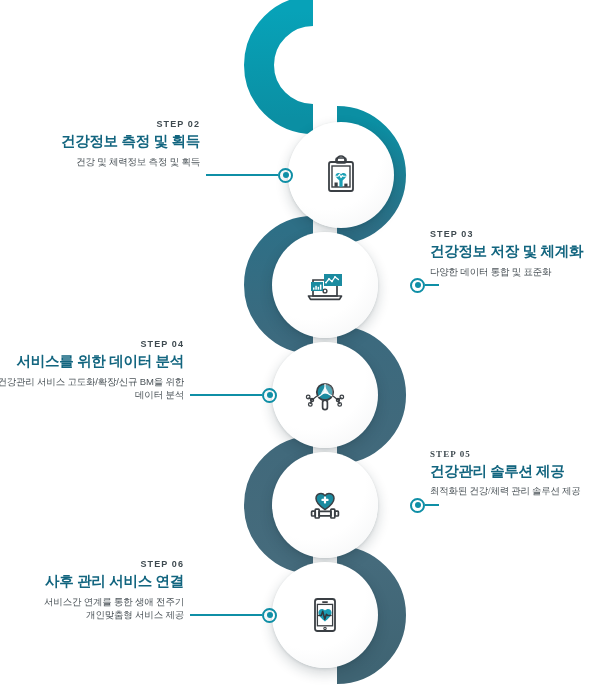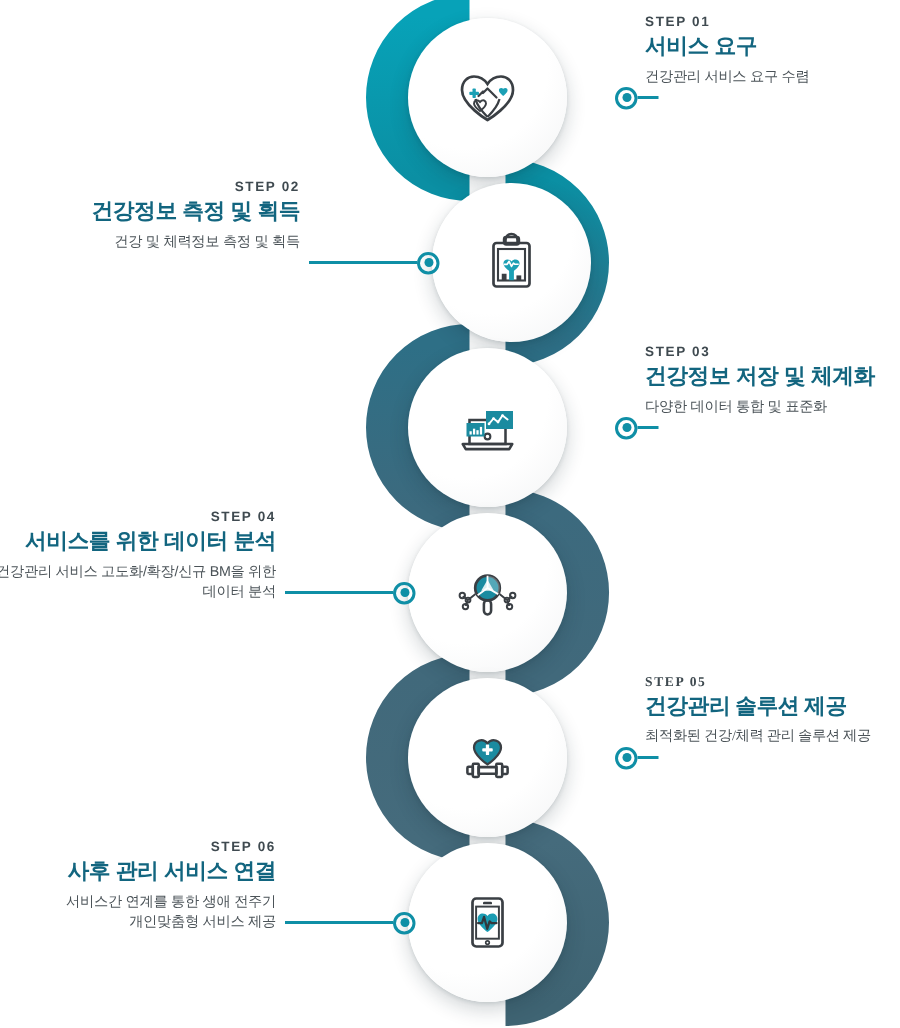--- a/index.html
+++ b/index.html
@@ -100,46 +100,20 @@
       <path d="M 313 231 A 54 54 0 1 0 313 339" stroke="url(#gArc3)"></path>
 
       <path d="M 337 341 A 54 54 0 1 1 337 449" stroke="url(#gArc4)"></path>
 
       <path d="M 313 451 A 54 54 0 1 0 313 559" stroke="url(#gArc5)"></path>
 
       <path d="M 337 561 A 54 54 0 1 1 337 669" stroke="url(#gArc6)"></path>
     </g>
   </svg>
 
-  <div class="step" style="top:10px;">
-    <div class="node">
-      <svg width="50" height="50" viewBox="0 0 50 50">
-        <path d="M25 40 C25 40 8 30 8 20 C8 14 12 11 16 11 C20 11 23 13 25 16 C27 13 30 11 34 11 C38 11 42 14 42 20 C42 30 25 40 25 40 Z" fill="none" stroke="#3a3f44" stroke-width="1.8"></path>
-        <path d="M25 38 C21 34 18 30 17 26 M25 38 C29 34 32 30 33 26" fill="none" stroke="#3a3f44" stroke-width="1.5"></path>
-        <path d="M19 24 l3 -3 M22 22 l3 -3 M25 19 l3 3 M28 22 l3 3" stroke="#3a3f44" stroke-width="1.5" fill="none" stroke-linecap="round"></path>
-        <path d="M20 28 C18 26 16 27 16 29 C16 31 20 34 20 34 C20 34 24 31 24 29 C24 27 22 26 20 28 Z" fill="none" stroke="#3a3f44" stroke-width="1.3"></path>
-        <g fill="#1ba0b5">
-          <rect x="15" y="19" width="2.2" height="6.4" rx="0.5"></rect>
-          <rect x="12.9" y="21.1" width="6.4" height="2.2" rx="0.5"></rect>
-          <path d="M35.5 19.2 C34.4 18.1 32.6 18.6 32.6 20.2 C32.6 21.8 35.5 24 35.5 24 C35.5 24 38.4 21.8 38.4 20.2 C38.4 18.6 36.6 18.1 35.5 19.2 Z"></path>
-        </g>
-      </svg>
-    </div>
-    <div class="conn right">
-      <span class="dot">
-          <i></i>
-        </span>
-      <span class="line" style="width:14px;"></span>
-    </div>
-    <div class="txt right">
-      <p class="steplabel">STEP 01</p>
-      <p class="title">서비스 요구</p>
-      <p class="desc">건강관리 서비스 요구 수렴</p>
-    </div>
-  </div>
 
   <div class="step" style="top:120px;margin-left:16px;">
     <div class="node">
       <svg width="50" height="50" viewBox="0 0 50 50">
         <rect x="13" y="12" width="24" height="29" rx="2" fill="none" stroke="#3a3f44" stroke-width="1.8"></rect>
         <rect x="16" y="16" width="18" height="21" fill="none" stroke="#3a3f44" stroke-width="1.4"></rect>
         <path d="M21 12 v-2 a4 4 0 0 1 8 0 v2" fill="none" stroke="#3a3f44" stroke-width="1.7"></path>
         <rect x="20" y="8" width="10" height="5" rx="1.5" fill="none" stroke="#3a3f44" stroke-width="1.6"></rect>
         <path d="M25 27 C22.5 24.5 19 25.8 19 28.6 C19 31.4 25 34.6 25 34.6 C25 34.6 31 31.4 31 28.6 C31 25.8 27.5 24.5 25 27 Z" fill="#1ba0b5" opacity="0"></path>
         <path d="M25 24.3 C23.1 22 19.6 23 19.6 25.6 C19.6 28.3 25 31.6 25 31.6 C25 31.6 30.4 28.3 30.4 25.6 C30.4 23 26.9 22 25 24.3 Z" fill="#1ba0b5"></path>

